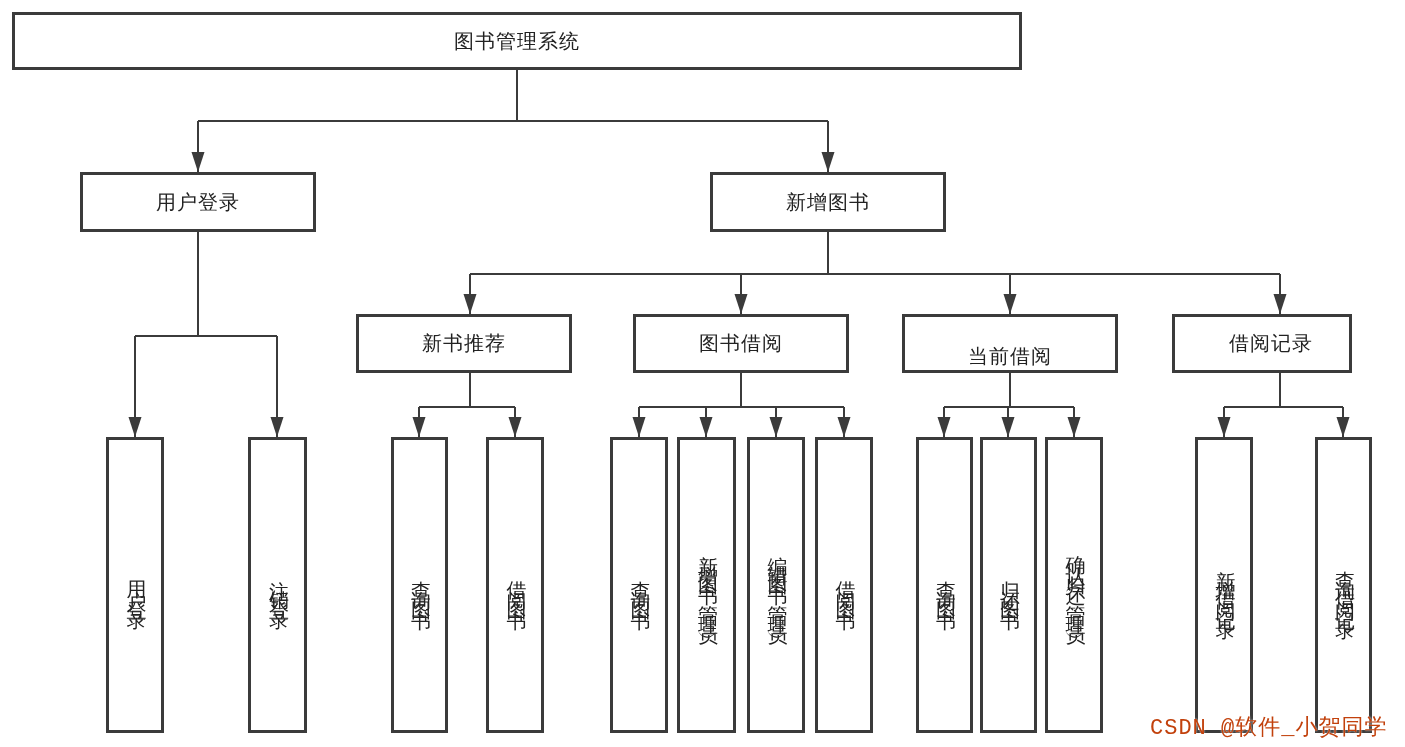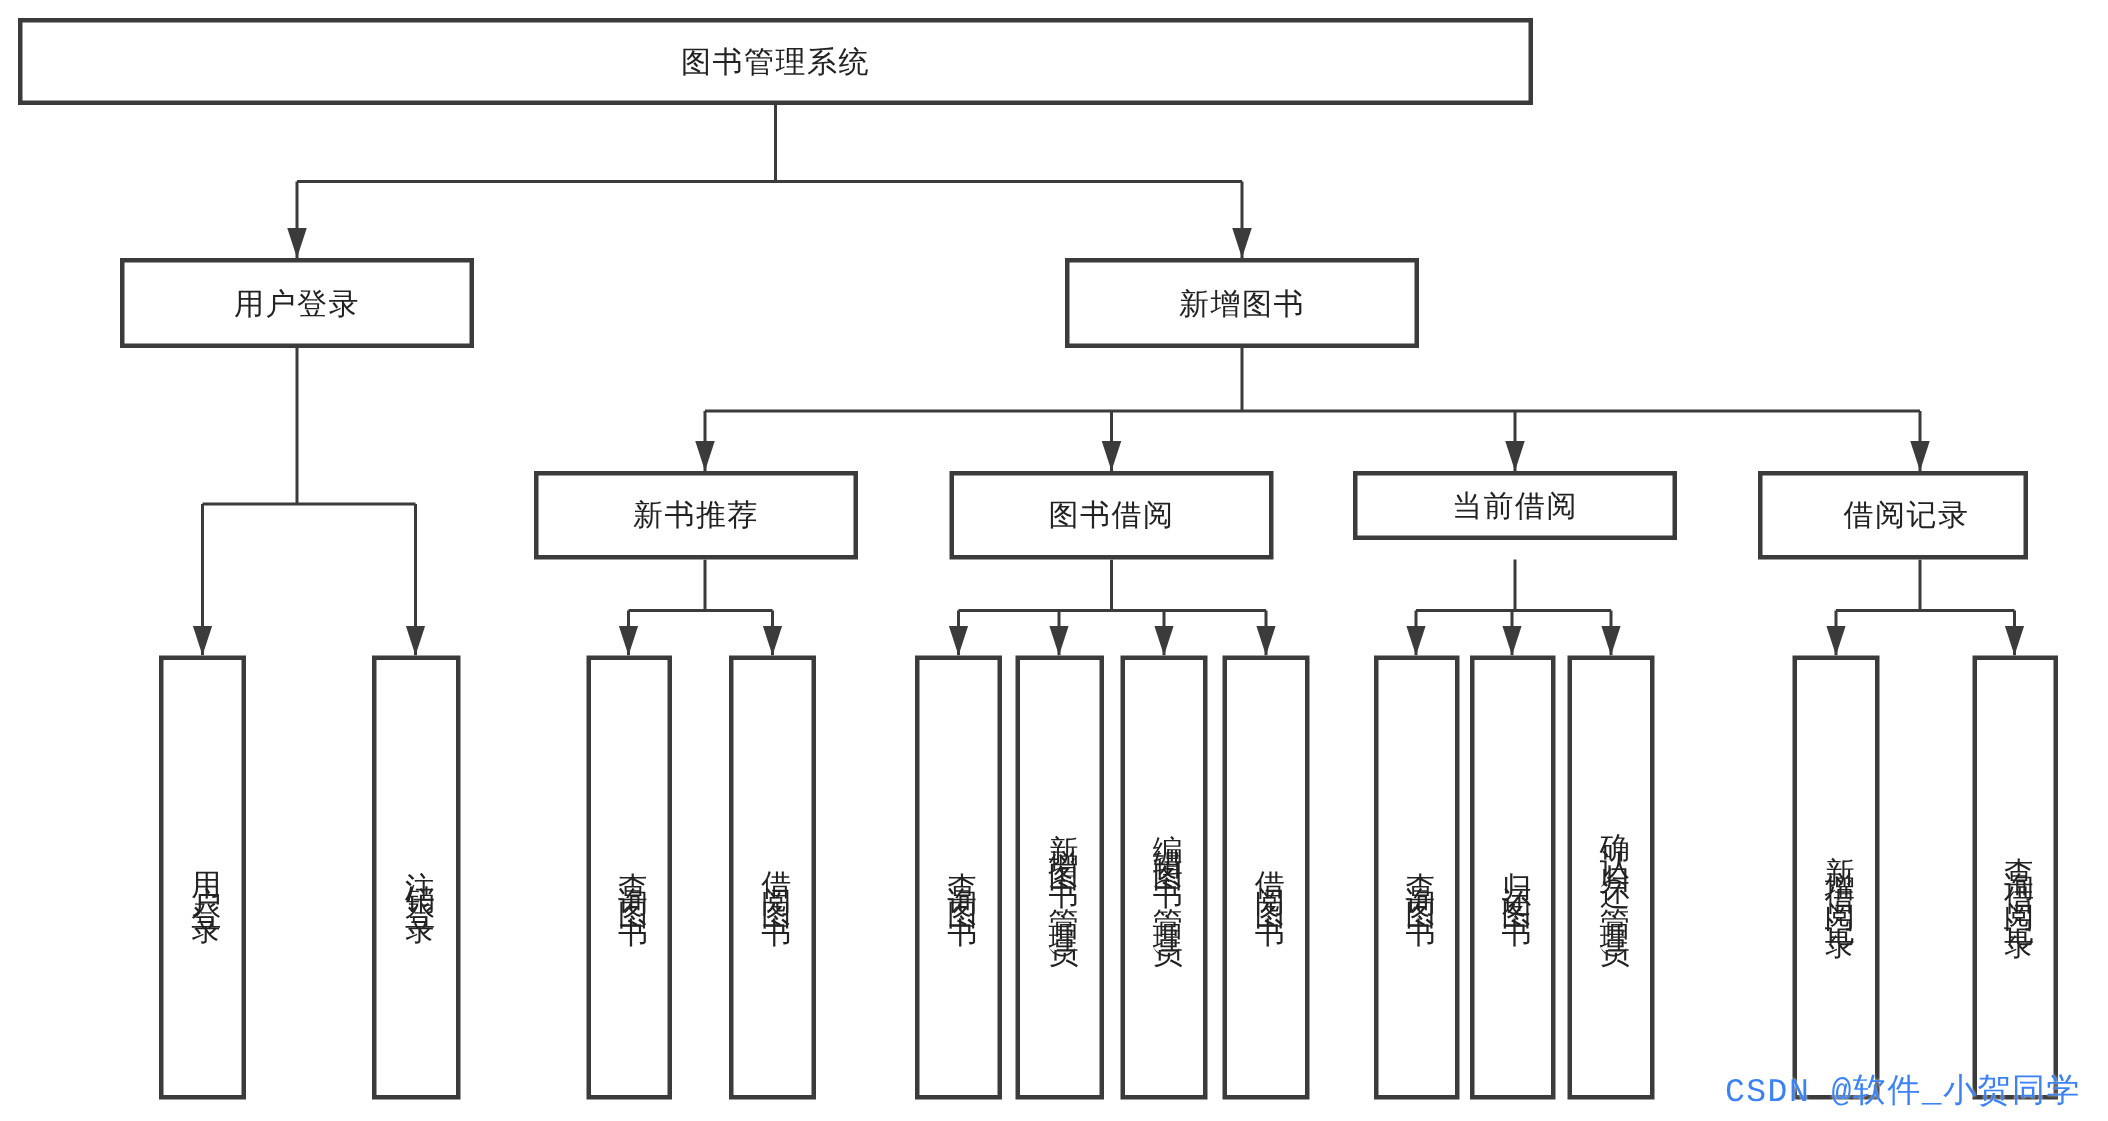--- a/index.html
+++ b/index.html
@@ -27,21 +27,21 @@
     writing-mode:vertical-rl;
     text-orientation:mixed;
     letter-spacing:10px;
     line-height:1;
   }
   .watermark{
     position:absolute;
     left:1150px;top:712px;
     z-index:2;
     font-size:22px;
-    color:#3b82f6;
+    color:#c2410c;
     letter-spacing:1px;
     text-shadow:0 0 2px #ffffff;
     white-space:nowrap;
   }
 </style>
 </head>
 <body>
 
 <div class="canvas">
 
@@ -105,21 +105,21 @@
   <div class="node h" style="left:710px;top:172px;width:236px;height:60px;">
     <span>新增图书</span>
   </div>
 
   <div class="node h" style="left:356px;top:314px;width:216px;height:59px;">
     <span>新书推荐</span>
   </div>
   <div class="node h" style="left:633px;top:314px;width:216px;height:59px;">
     <span>图书借阅</span>
   </div>
-  <div class="node h" style="left:902px;top:314px;width:216px;height:46px;">
+  <div class="node h" style="left:902px;top:314px;width:216px;height:59px;align-items:flex-end;">
     <span>当前借阅</span>
   </div>
   <div class="node h" style="left:1172px;top:314px;width:180px;height:59px;padding-left:18px;">
     <span>借阅记录</span>
   </div>
 
   <div class="node v" style="left:106px;top:437px;width:58px;height:296px;">
     <span>用户登录</span>
   </div>
   <div class="node v" style="left:248px;top:437px;width:59px;height:296px;">

